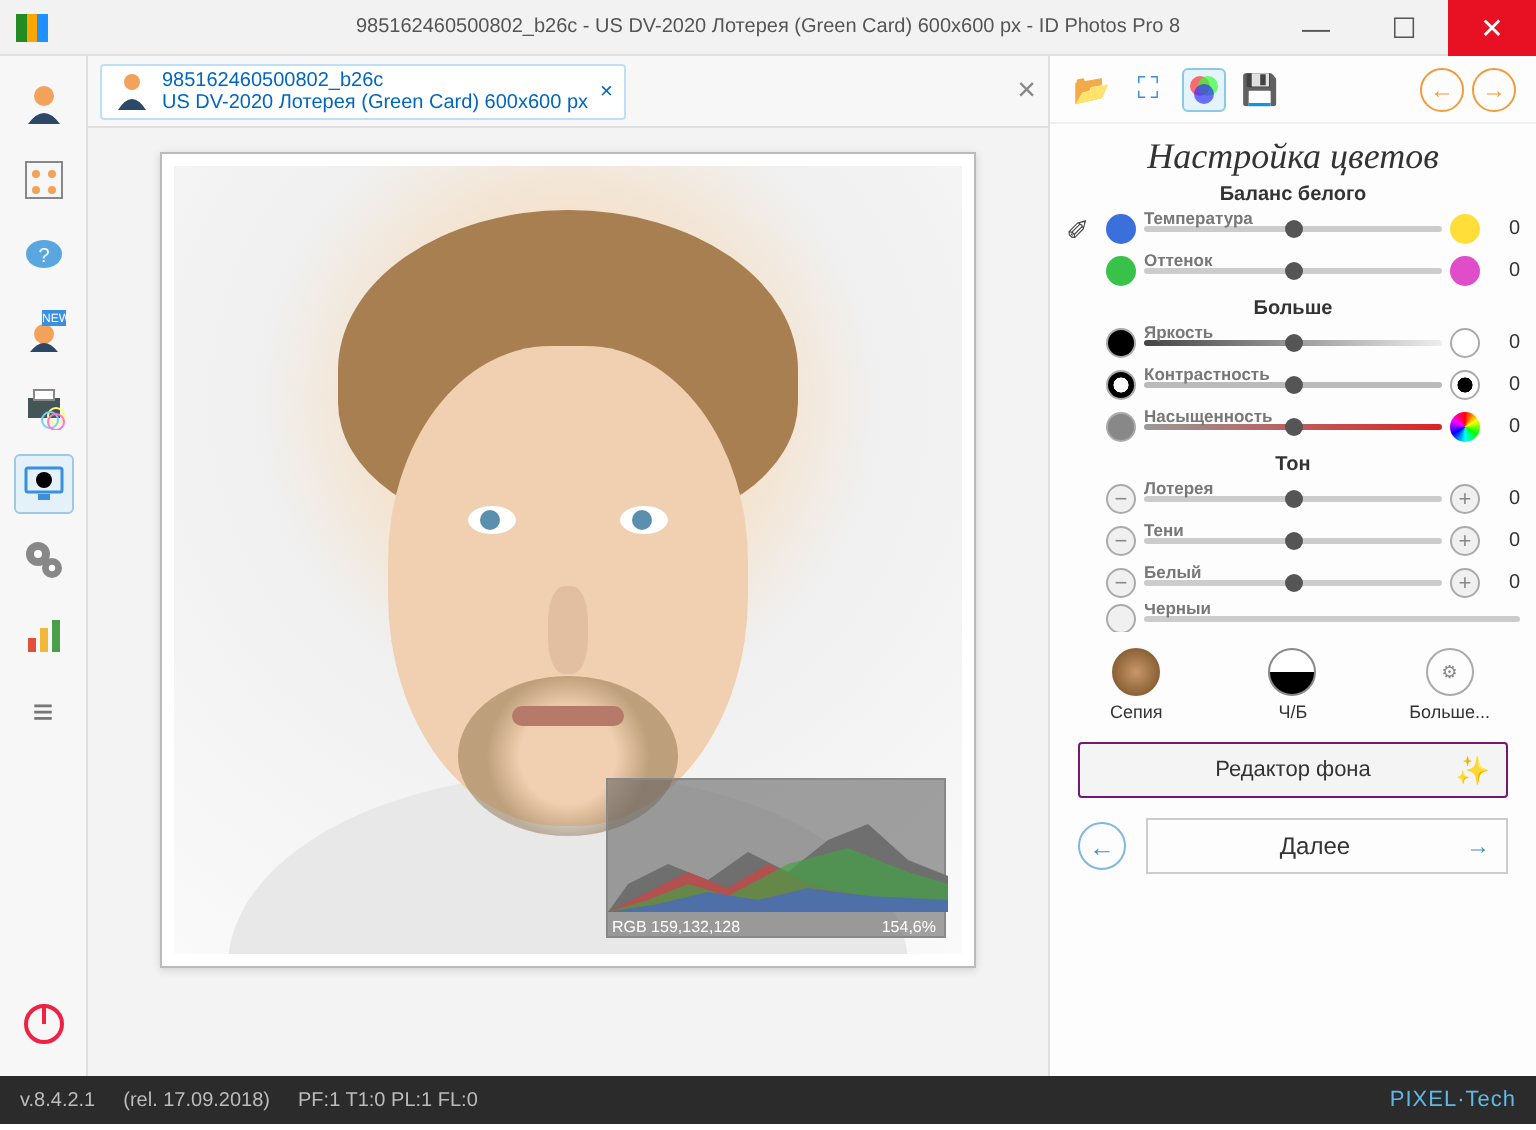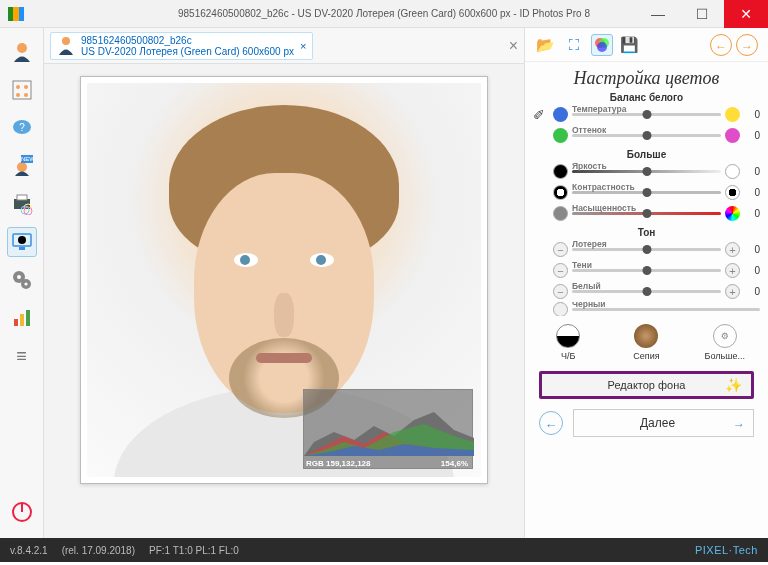--- a/index.html
+++ b/index.html
@@ -41,21 +41,21 @@
   .face { position: absolute; top: 90px; left: 50%; transform: translateX(-50%); width: 180px; height: 240px; background: #f0d0b0; border-radius: 45% 45% 48% 48%; }
   .eye { position: absolute; top: 80px; width: 24px; height: 14px; background: #fff; border-radius: 50%; }
   .eye::after { content: ""; position: absolute; top: 2px; left: 6px; width: 10px; height: 10px; background: #5a8fad; border-radius: 50%; }
   .eye.left { left: 40px; }
   .eye.right { right: 40px; }
   .nose { position: absolute; top: 120px; left: 50%; transform: translateX(-50%); width: 20px; height: 44px; background: #e2bfa0; border-radius: 40%; }
   .mouth { position: absolute; top: 180px; left: 50%; transform: translateX(-50%); width: 56px; height: 10px; background: #b57a6a; border-radius: 10px; }
   .beard { position: absolute; top: 165px; left: 50%; transform: translateX(-50%); width: 110px; height: 80px; background: radial-gradient(circle, transparent 35%, rgba(130,100,60,0.45) 60%); border-radius: 50%; }
   .neck { position: absolute; top: 310px; left: 50%; transform: translateX(-50%); width: 80px; height: 80px; background: #f0d0b0; }
   .shirt { position: absolute; bottom: -30px; left: 50%; transform: translateX(-50%); width: 340px; height: 120px; background: #e8e8e8; border-radius: 50% 50% 0 0 / 80% 80% 0 0; }
-  .histogram { position: absolute; right: 8px; bottom: 8px; width: 170px; height: 80px; background: rgba(100,100,100,0.6); border: 1px solid #888; font-weight: bold; }
+  .histogram { position: absolute; right: 8px; bottom: 8px; width: 170px; height: 80px; background: rgba(100,100,100,0.6); border: 1px solid #888; }
   .histo-graph { position: absolute; bottom: 12px; left: 0; right: 0; height: 54px; }
   .histo-rgb { position: absolute; bottom: 0; left: 2px; font-size: 8px; color: #fff; }
   .histo-pct { position: absolute; bottom: 0; right: 4px; font-size: 8px; color: #fff; }
 
   
   .right-panel { width: 244px; border-left: 1px solid #e0e0e0; background: #fdfdfd; display: flex; flex-direction: column; }
   .rp-top { display: flex; justify-content: space-between; align-items: center; padding: 6px 10px; height: 34px; border-bottom: 1px solid #eee; }
   .rp-top-left { display: flex; gap: 6px; }
   .top-btn { width: 22px; height: 22px; display: flex; align-items: center; justify-content: center; cursor: pointer; border-radius: 3px; font-size: 15px; }
   .top-btn.sel { border: 1px solid #8cc8e8; background: #e5f3fb; }
@@ -74,21 +74,21 @@
   .track-label { font-size: 8.5px; color: #777; position: absolute; top: -9px; left: 0; }
   .track { height: 3px; border-radius: 2px; cursor: pointer; }
   .pointer { width: 9px; height: 9px; background: #555; border-radius: 50%; position: absolute; top: -3px; transform: translateX(-50%); }
   .val { width: 16px; text-align: right; font-size: 10px; color: #333; }
   .eyedrop { width: 16px; height: 16px; font-size: 14px; color: #444; flex: none; }
 
   .mode-row { display: flex; justify-content: space-around; padding: 8px 4px 6px; }
   .mode-item { display: flex; flex-direction: column; align-items: center; font-size: 9px; cursor: pointer; width: 56px; }
   .mode-icon { width: 24px; height: 24px; border-radius: 50%; margin-bottom: 3px; }
 
-  .big-btn { margin: 4px 14px; height: 28px; border: 3px solid #701a75; background: #f4f4f4; display: flex; align-items: center; justify-content: center; font-size: 11px; color: #333; cursor: pointer; border-radius: 2px; position: relative; }
+  .big-btn { margin: 4px 14px; height: 28px; border: 1px solid #701a75; background: #f4f4f4; display: flex; align-items: center; justify-content: center; font-size: 11px; color: #333; cursor: pointer; border-radius: 2px; position: relative; }
   .big-btn .btn-icon { position: absolute; right: 8px; font-size: 14px; }
 
   .nav-row { display: flex; align-items: center; justify-content: center; gap: 10px; padding: 6px 14px 8px; }
   .nav-circ { width: 24px; height: 24px; border: 1px solid #7fb8e0; border-radius: 50%; color: #4a8fc7; display: flex; align-items: center; justify-content: center; cursor: pointer; font-size: 13px; }
   .nav-main { flex: 1; height: 28px; border: 1px solid #ccc; display: flex; align-items: center; justify-content: space-between; padding: 0 8px; cursor: pointer; font-size: 12px; }
   .nav-main-txt { flex: 1; text-align: center; }
 
   
   .statusbar { height: 24px; background: #2b2b2b; color: #bbb; display: flex; align-items: center; padding: 0 10px; font-size: 10px; gap: 14px; }
   .status-spacer { flex: 1; }
@@ -354,26 +354,26 @@
         <span class="knob knob-img" style="background:#f0f0f0;"></span>
         <div class="track-wrap">
           <span class="track-label">Черный</span>
           <div class="track" style="background:#ccc;"></div>
         </div>
       </div>
     </div>
 
     <div class="mode-row">
       <div class="mode-item">
+        <div class="mode-icon" style="background:radial-gradient(circle,#c89868,#704820);"></div>
+        <span>Сепия</span>
+      </div>
+      <div class="mode-item">
         <div class="mode-icon" style="background:linear-gradient(180deg,#fff 50%,#000 50%);border:1px solid #888;"></div>
         <span>Ч/Б</span>
-      </div>
-      <div class="mode-item">
-        <div class="mode-icon" style="background:radial-gradient(circle,#c89868,#704820);"></div>
-        <span>Сепия</span>
       </div>
       <div class="mode-item">
         <div class="mode-icon" style="border:1px solid #aaa;display:flex;align-items:center;justify-content:center;color:#888;">⚙</div>
         <span>Больше...</span>
       </div>
     </div>
 
     <div class="big-btn">
       <span>Редактор фона</span>
       <span class="btn-icon" style="color:#f2a53a;">✨</span>

